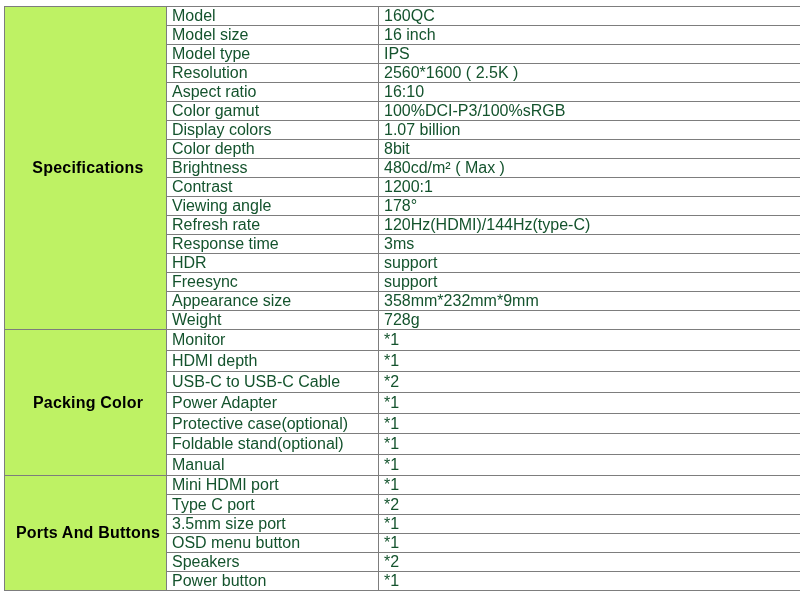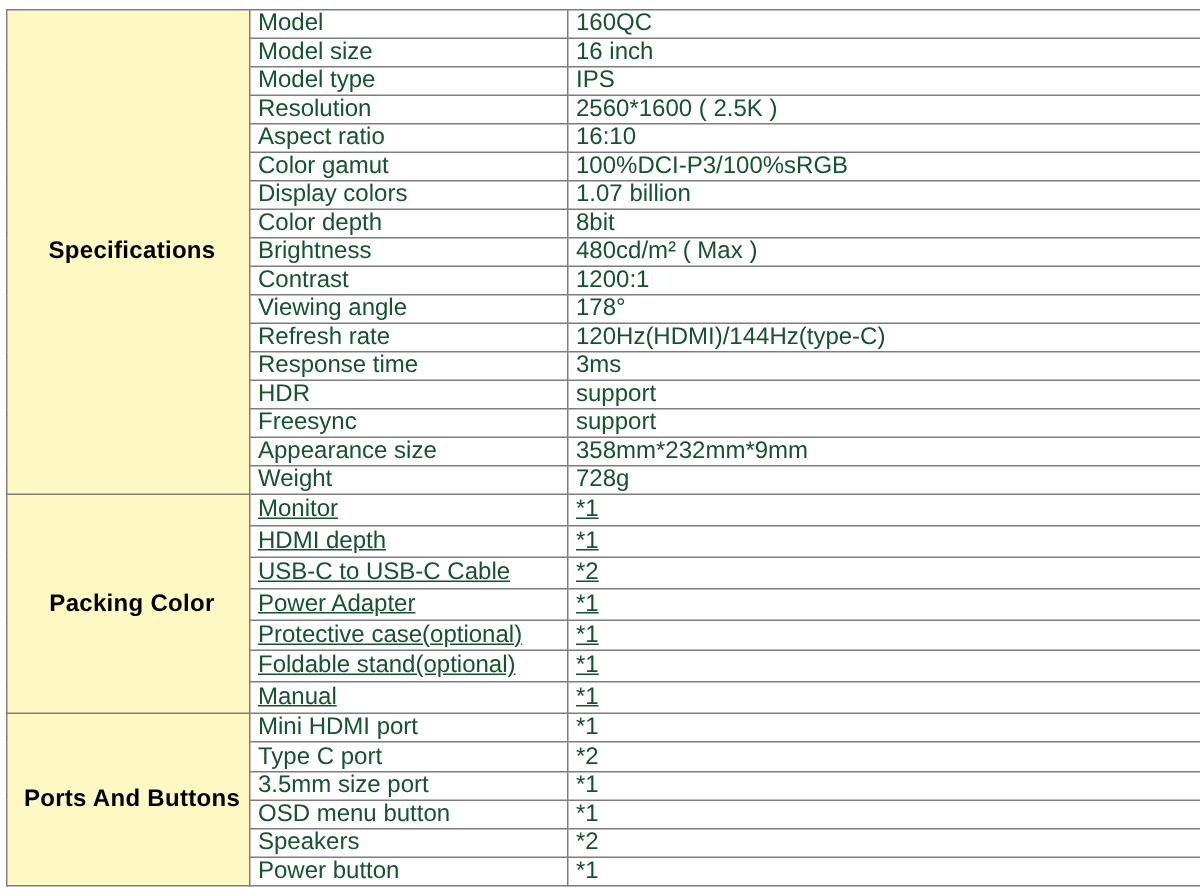--- a/index.html
+++ b/index.html
@@ -37,30 +37,30 @@
   table.spec-table {
     border: 1px solid #5a5a5a;
   }
   th.section-header {
     font-size: 16px;
     font-weight: 700;
     color: #000000;
     text-align: center;
     letter-spacing: 0.2px;
     padding: 0;
-    background: #fef9c3;
+    background: #bef264;
   }
   td.cell-label, td.cell-value {
     font-size: 16px;
     color: #14532d;
     font-weight: 400;
   }
   
   tbody.sec-0 td { height: 17.6px; }
-  tbody.sec-1 td { height: 19.9px; text-decoration: underline; }
+  tbody.sec-1 td { height: 19.9px; }
   tbody.sec-2 td { height: 18.2px; }
 </style>
 </head>
 <body>
 
 <div class="table-wrap">
   <table class="spec-table">
     <colgroup>
       <col style="width:162px">
       <col style="width:212px">

